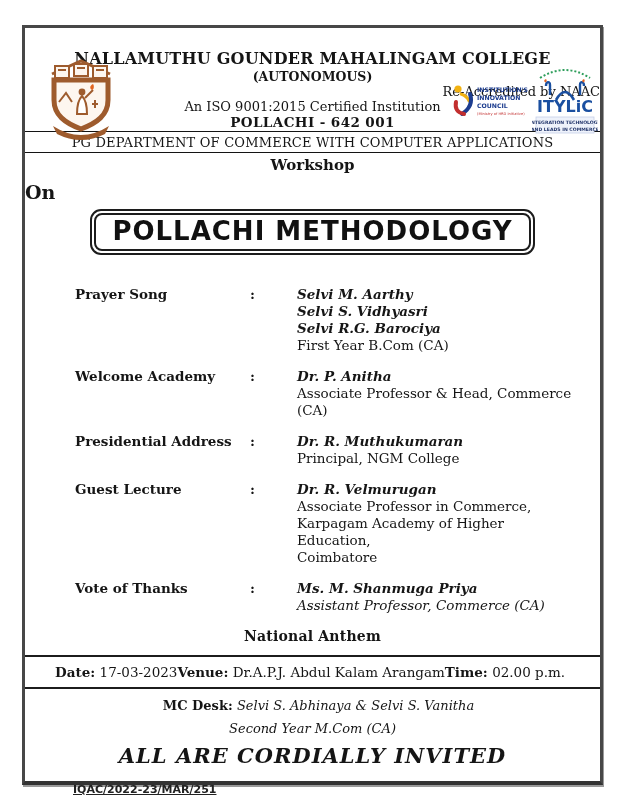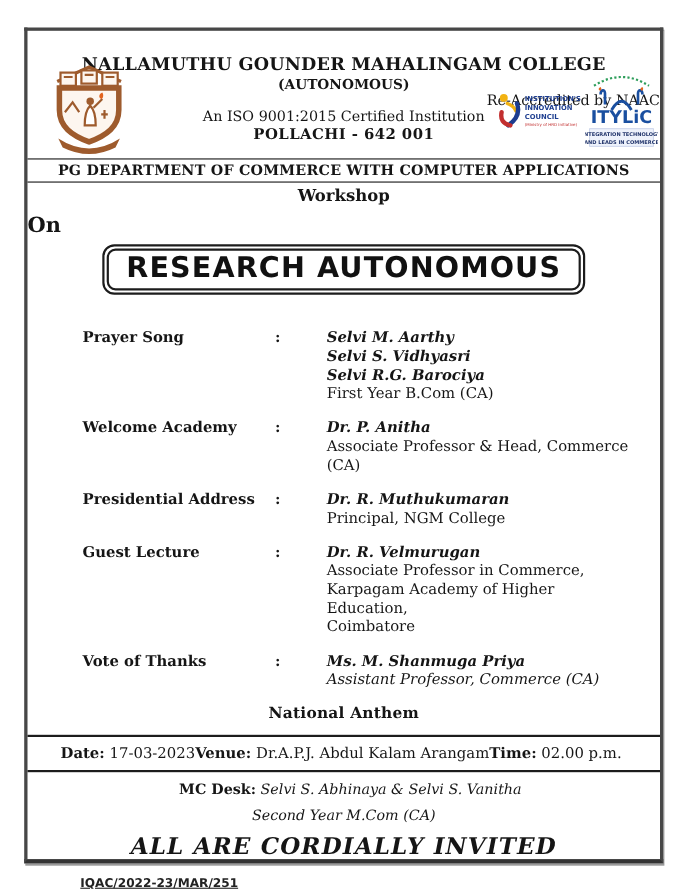--- a/index.html
+++ b/index.html
@@ -13,22 +13,22 @@
   .header{position:relative;padding-top:20px;text-align:center;}
   .emblem{position:absolute;left:20px;top:28px;width:72px;height:86px;}
   .iic-logo{position:absolute;right:70px;top:52px;width:80px;height:40px;}
   .itylic-logo{position:absolute;right:2px;top:32px;width:66px;height:76px;}
   .h-college{font-size:16px;font-weight:bold;letter-spacing:.2px;line-height:21px;}
   .h-auto{font-size:12.5px;font-weight:bold;line-height:15px;}
   .h-naac{font-size:13px;line-height:15px;text-align:right;}
   .h-iso{font-size:13px;line-height:15px;}
   .h-city{font-size:13.5px;font-weight:bold;line-height:17px;letter-spacing:.4px;}
   .dept-band{
-    margin-top:13px;border-top:1.5px solid #141414;border-bottom:1.5px solid #141414;
-    text-align:center;font-size:13px;font-weight:bold;padding:2.5px 0;letter-spacing:.2px;
+    margin-top:0;border-top:1.5px solid #141414;border-bottom:1.5px solid #141414;
+    text-align:center;font-size:13px;font-weight:normal;padding:2.5px 0;letter-spacing:.2px;
   }
   .workshop{text-align:center;font-size:15px;font-weight:bold;margin-top:3px;}
   .on-word{font-size:19px;font-weight:bold;margin-top:7px;}
   .title-wrap{text-align:center;margin-top:6px;}
   .title-outer{display:inline-block;border:2px solid #1c1c1c;border-radius:11px;padding:2px;}
   .title-inner{
     border:2px solid #1c1c1c;border-radius:8px;padding:1px 16px 3px 16px;
     font-family:"DejaVu Sans","Liberation Sans",sans-serif;font-weight:bold;font-size:26px;letter-spacing:1px;color:#111;
   }
   
@@ -117,21 +117,21 @@
     <div class="h-city">POLLACHI - 642 001</div>
   </div>
 
   <div class="dept-band">PG DEPARTMENT OF COMMERCE WITH COMPUTER APPLICATIONS</div>
 
   <div class="workshop">Workshop</div>
   <div class="on-word">On</div>
 
   <div class="title-wrap">
     <div class="title-outer">
-      <div class="title-inner">RESEARCH AUTONOMOUS</div>
+      <div class="title-inner">POLLACHI METHODOLOGY</div>
     </div>
   </div>
 
   <div class="program">
       <div class="p-row">
         <div class="p-label">Prayer Song</div>
         <div class="p-colon">:</div>
         <div class="p-value">
           <div class="p-name">Selvi M. Aarthy</div>
           <div class="p-name">Selvi S. Vidhyasri</div>

